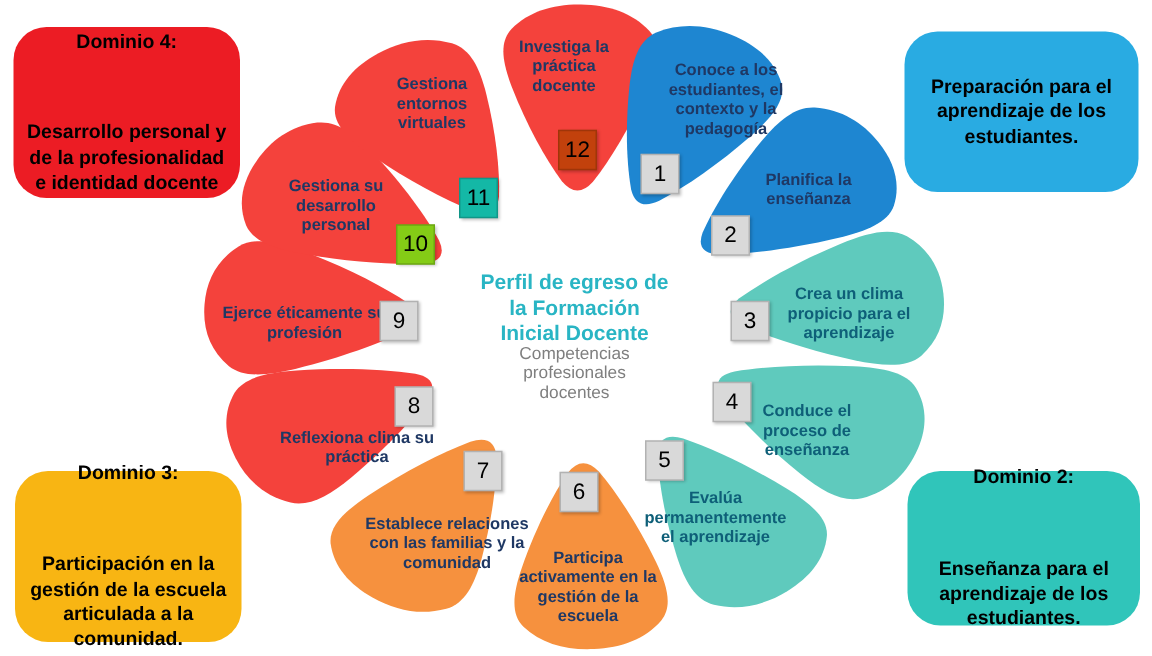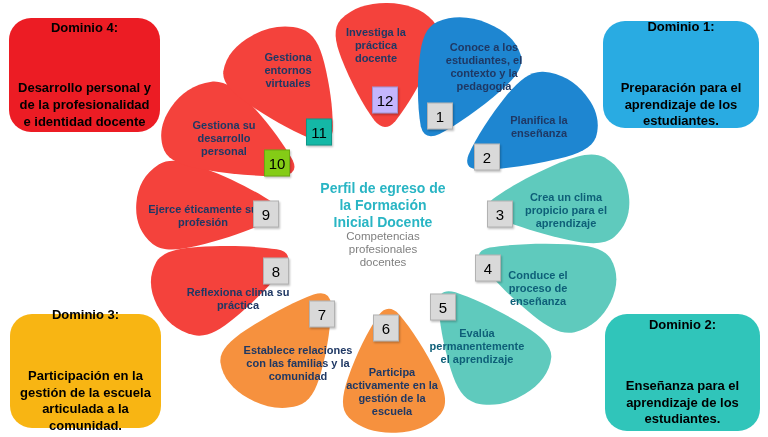--- a/index.html
+++ b/index.html
@@ -27,21 +27,21 @@
     flex-direction: column;
     justify-content: center;
     padding: 6px 8px;
     gap: 44px;
   }
   .domain-box .domain-title { display: block; }
   .domain-box .domain-text { display: block; }
   #box-d4 { left: 9px;   top: 18px;  width: 151px; height: 114px; }
   #box-d1 { left: 603px;  top: 21px;  width: 156px; height: 107px; }
   #box-d3 { left: 10px;  top: 314px; width: 151px; height: 114px; }
-  #box-d2 { left: 605px; top: 314px; width: 155px; height: 117px; }
+  #box-d2 { left: 605px; top: 314px; width: 155px; height: 103px; }
 
   
   .center-title {
     position: absolute;
     left: 383px; top: 205px;
     width: 130px;
     transform: translate(-50%, -50%);
     text-align: center;
     font-weight: bold;
     font-size: 14px;
@@ -128,31 +128,30 @@
   <div class="badge" style="left: 487px; top: 157px; background: rgb(217, 217, 217);">2</div>
   <div class="badge" style="left: 500px; top: 214px; background: rgb(217, 217, 217);">3</div>
   <div class="badge" style="left: 488px; top: 268px; background: rgb(217, 217, 217);">4</div>
   <div class="badge" style="left: 443px; top: 307px; background: rgb(217, 217, 217);">5</div>
   <div class="badge" style="left: 386px; top: 328px; background: rgb(217, 217, 217);">6</div>
   <div class="badge" style="left: 322px; top: 314px; background: rgb(217, 217, 217);">7</div>
   <div class="badge" style="left: 276px; top: 271px; background: rgb(217, 217, 217);">8</div>
   <div class="badge" style="left: 266px; top: 214px; background: rgb(217, 217, 217);">9</div>
   <div class="badge" style="left: 277px; top: 163px; background: #84cc16;">10</div>
   <div class="badge" style="left: 319px; top: 132px; background: #14b8a6;">11</div>
-  <div class="badge" style="left: 385px; top: 100px; background: #c4b5fd;">12</div>
+  <div class="badge" style="left: 385px; top: 100px; background: #c2410c;">12</div>
 
   <div class="center-title" style="color: rgb(41, 181, 196);">Perfil de egreso de la Formación Inicial Docente</div>
   <div class="center-subtitle" style="color: rgb(127, 127, 127);">Competencias profesionales docentes</div>
 
   <div class="domain-box" id="box-d4" style="background: rgb(236, 28, 36);">
     <span class="domain-title">Dominio 4:</span>
     <span class="domain-text">Desarrollo personal y de la profesionalidad e identidad docente</span>
   </div>
   <div class="domain-box" id="box-d1" style="background: rgb(41, 171, 226);">
-    <span class="domain-title">Dominio 1:</span>
     <span class="domain-text">Preparación para el aprendizaje de los estudiantes.</span>
   </div>
   <div class="domain-box" id="box-d3" style="background: rgb(248, 181, 19);">
     <span class="domain-title">Dominio 3:</span>
     <span class="domain-text">Participación en la gestión de la escuela articulada a la comunidad.</span>
   </div>
   <div class="domain-box" id="box-d2" style="background: rgb(48, 197, 186);">
     <span class="domain-title">Dominio 2:</span>
     <span class="domain-text">Enseñanza para el aprendizaje de los estudiantes.</span>
   </div>

